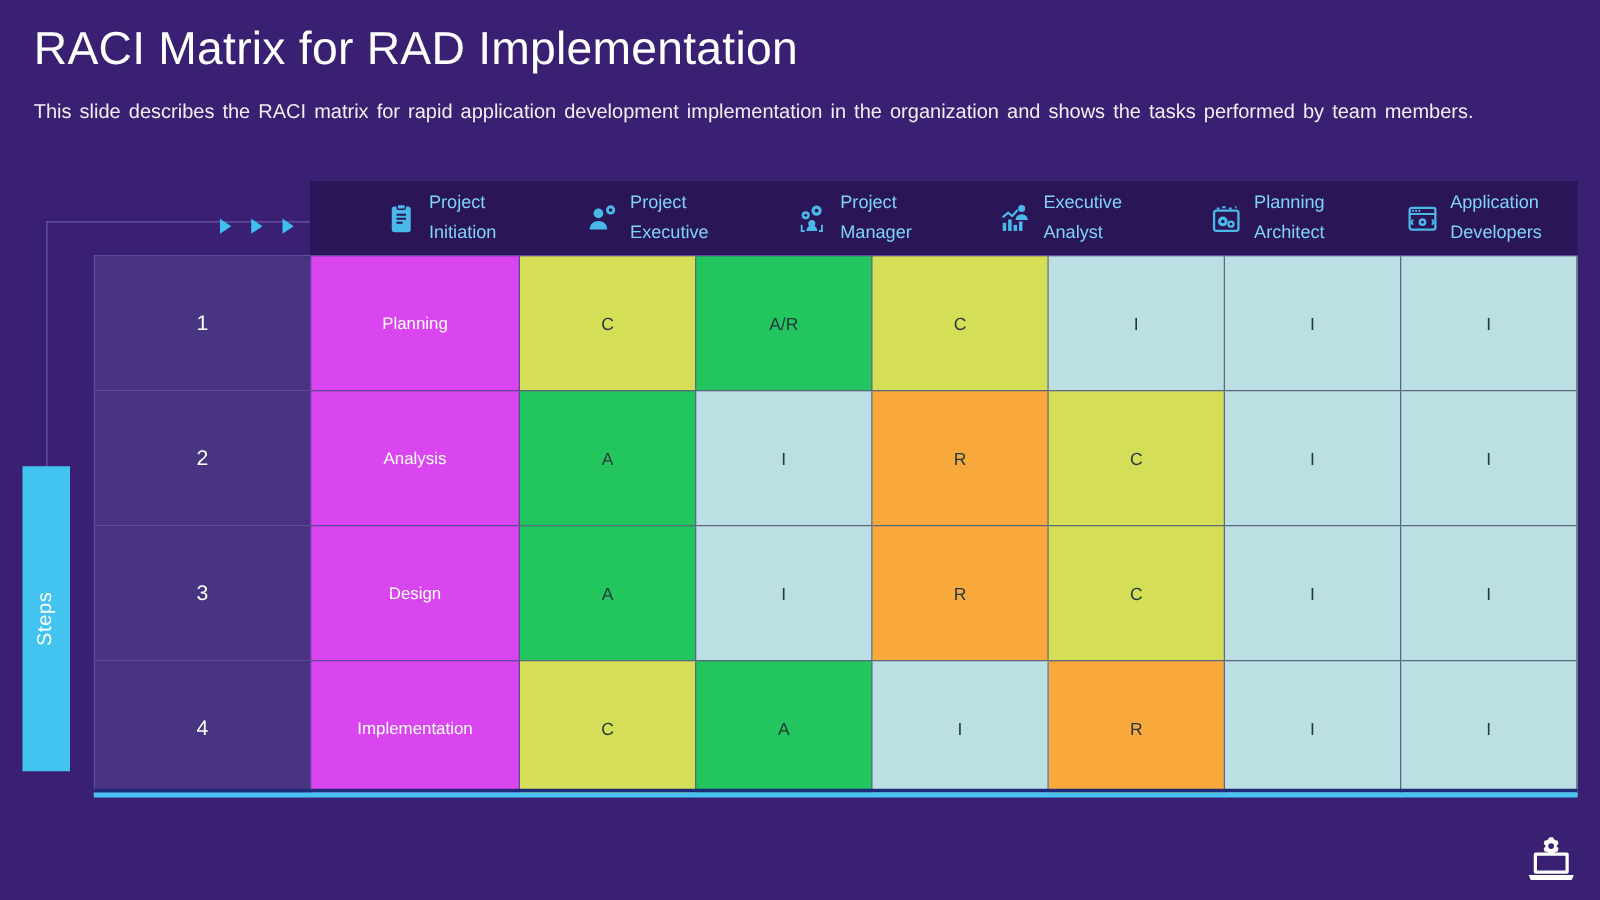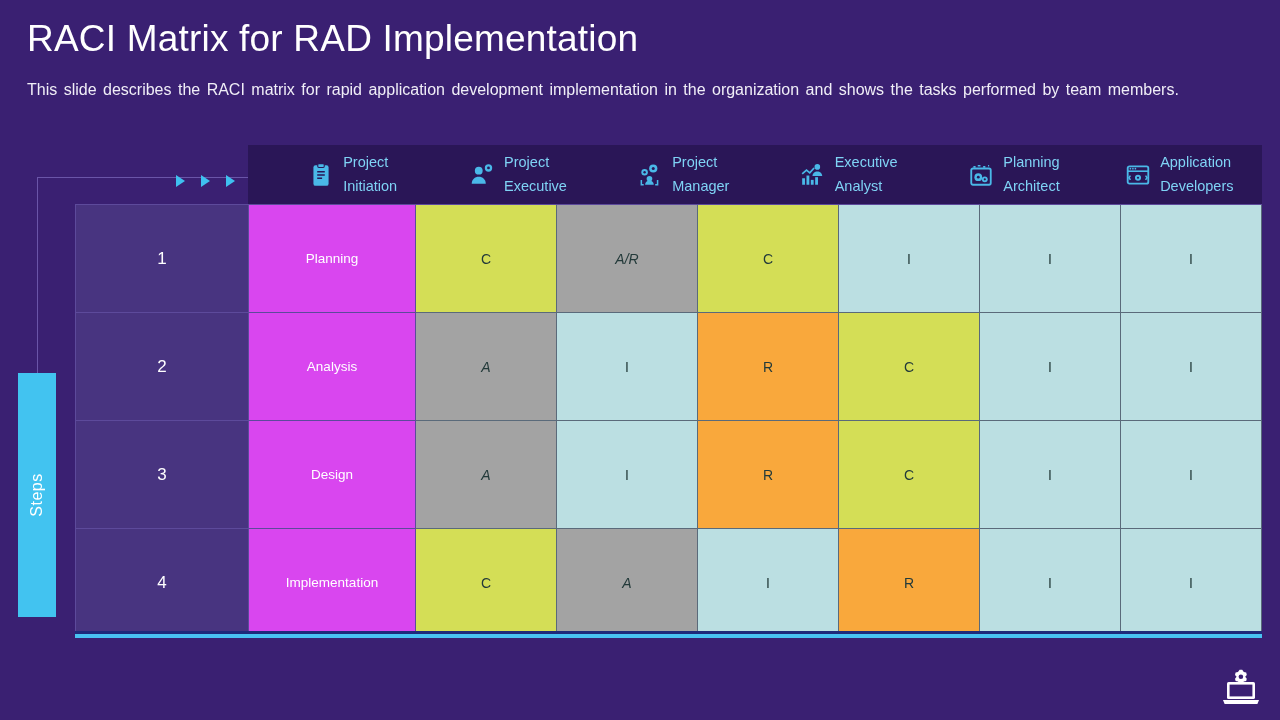--- a/index.html
+++ b/index.html
@@ -89,21 +89,21 @@
   .cell {
     display: flex; align-items: center; justify-content: center;
     font-size: 13.5px;
     border-right: 1px solid #5d4a9b;
     border-bottom: 1px solid #5d4a9b;
   }
   .cell.step   { background: #483480; color: #ffffff; font-size: 17px; }
   .cell.task   { background: #d946ef; color: #ffffff; font-size: 13.5px; }
   .cell.raci   { color: #233a3a; font-size: 14px; border-right: 1px solid #5a6a7a; border-bottom: 1px solid #5a6a7a; }
   .c-yellow { background: #d4de56; }
-  .c-teal   { background: #a3a3a3; font-style: italic; }
+  .c-teal   { background: #22c55e; }
   .c-light  { background: #bbdfe2; }
   .c-orange { background: #f9a83c; }
   
   .bottom-rule {
     position: absolute; left: 75px; top: 634px;
     width: 1187px; height: 4px; background: #49c2f2;
   }
   .bottom-rule-dark {
     position: absolute; left: 75px; top: 631px;
     width: 1187px; height: 3px; background: #1e2a7a;

